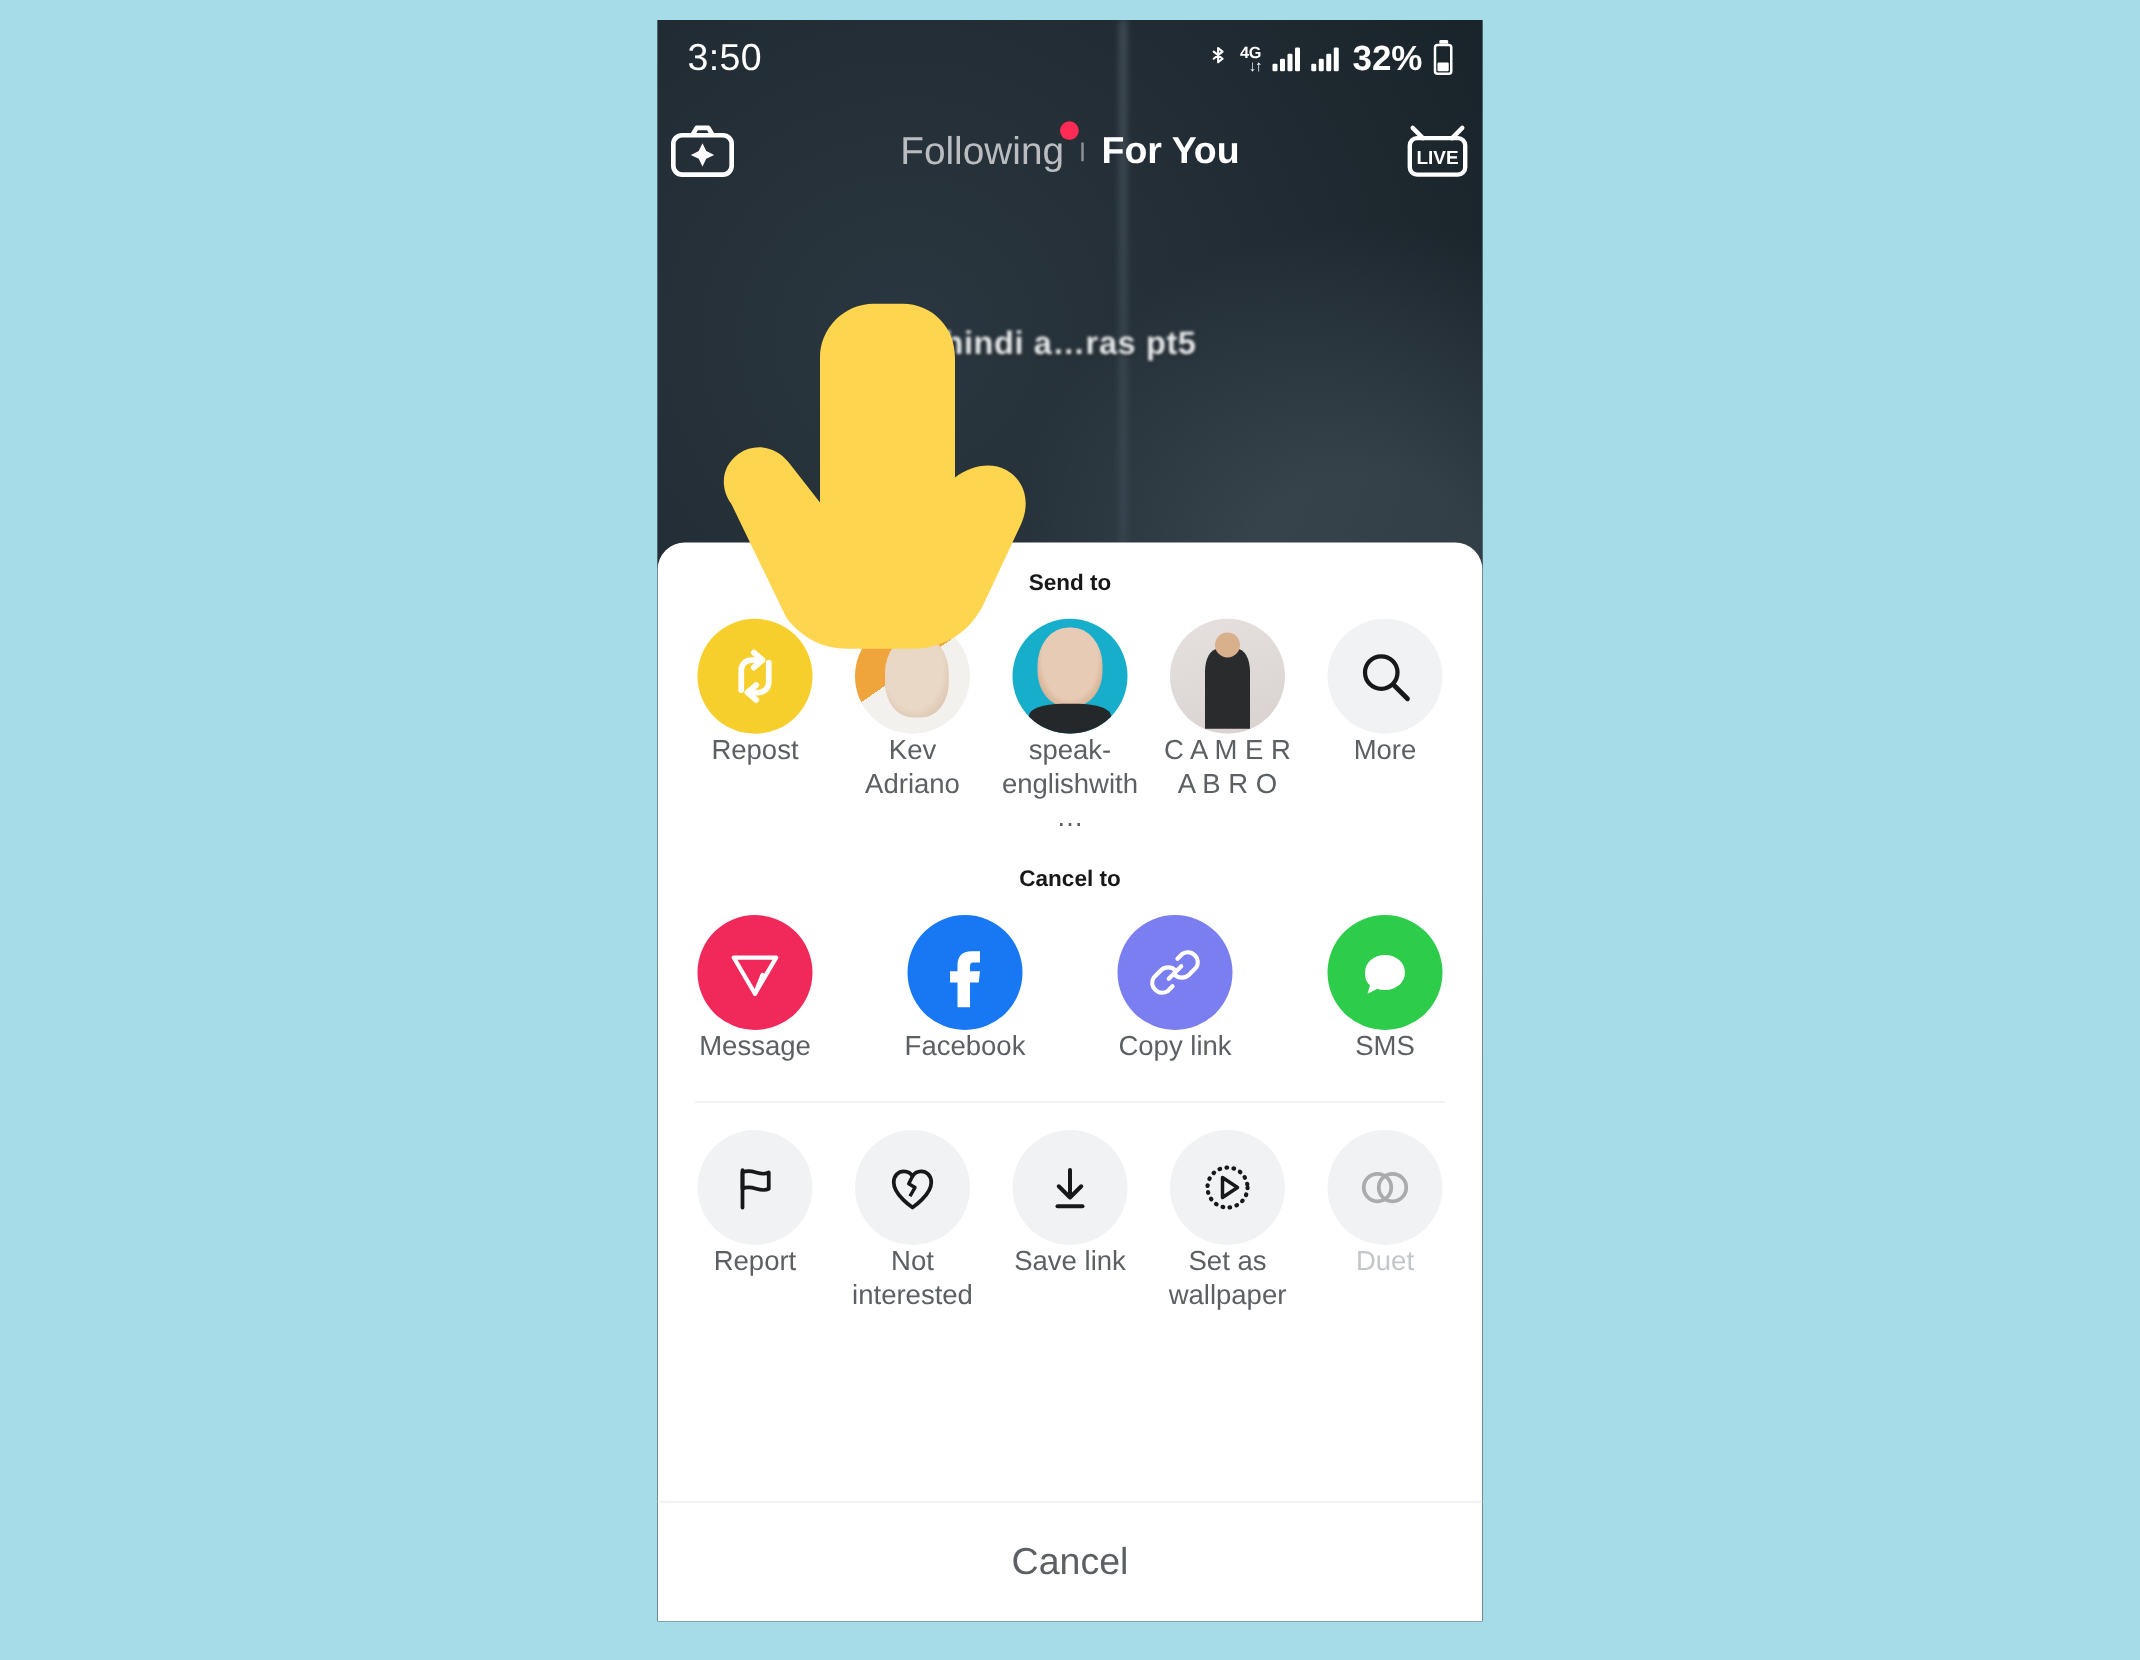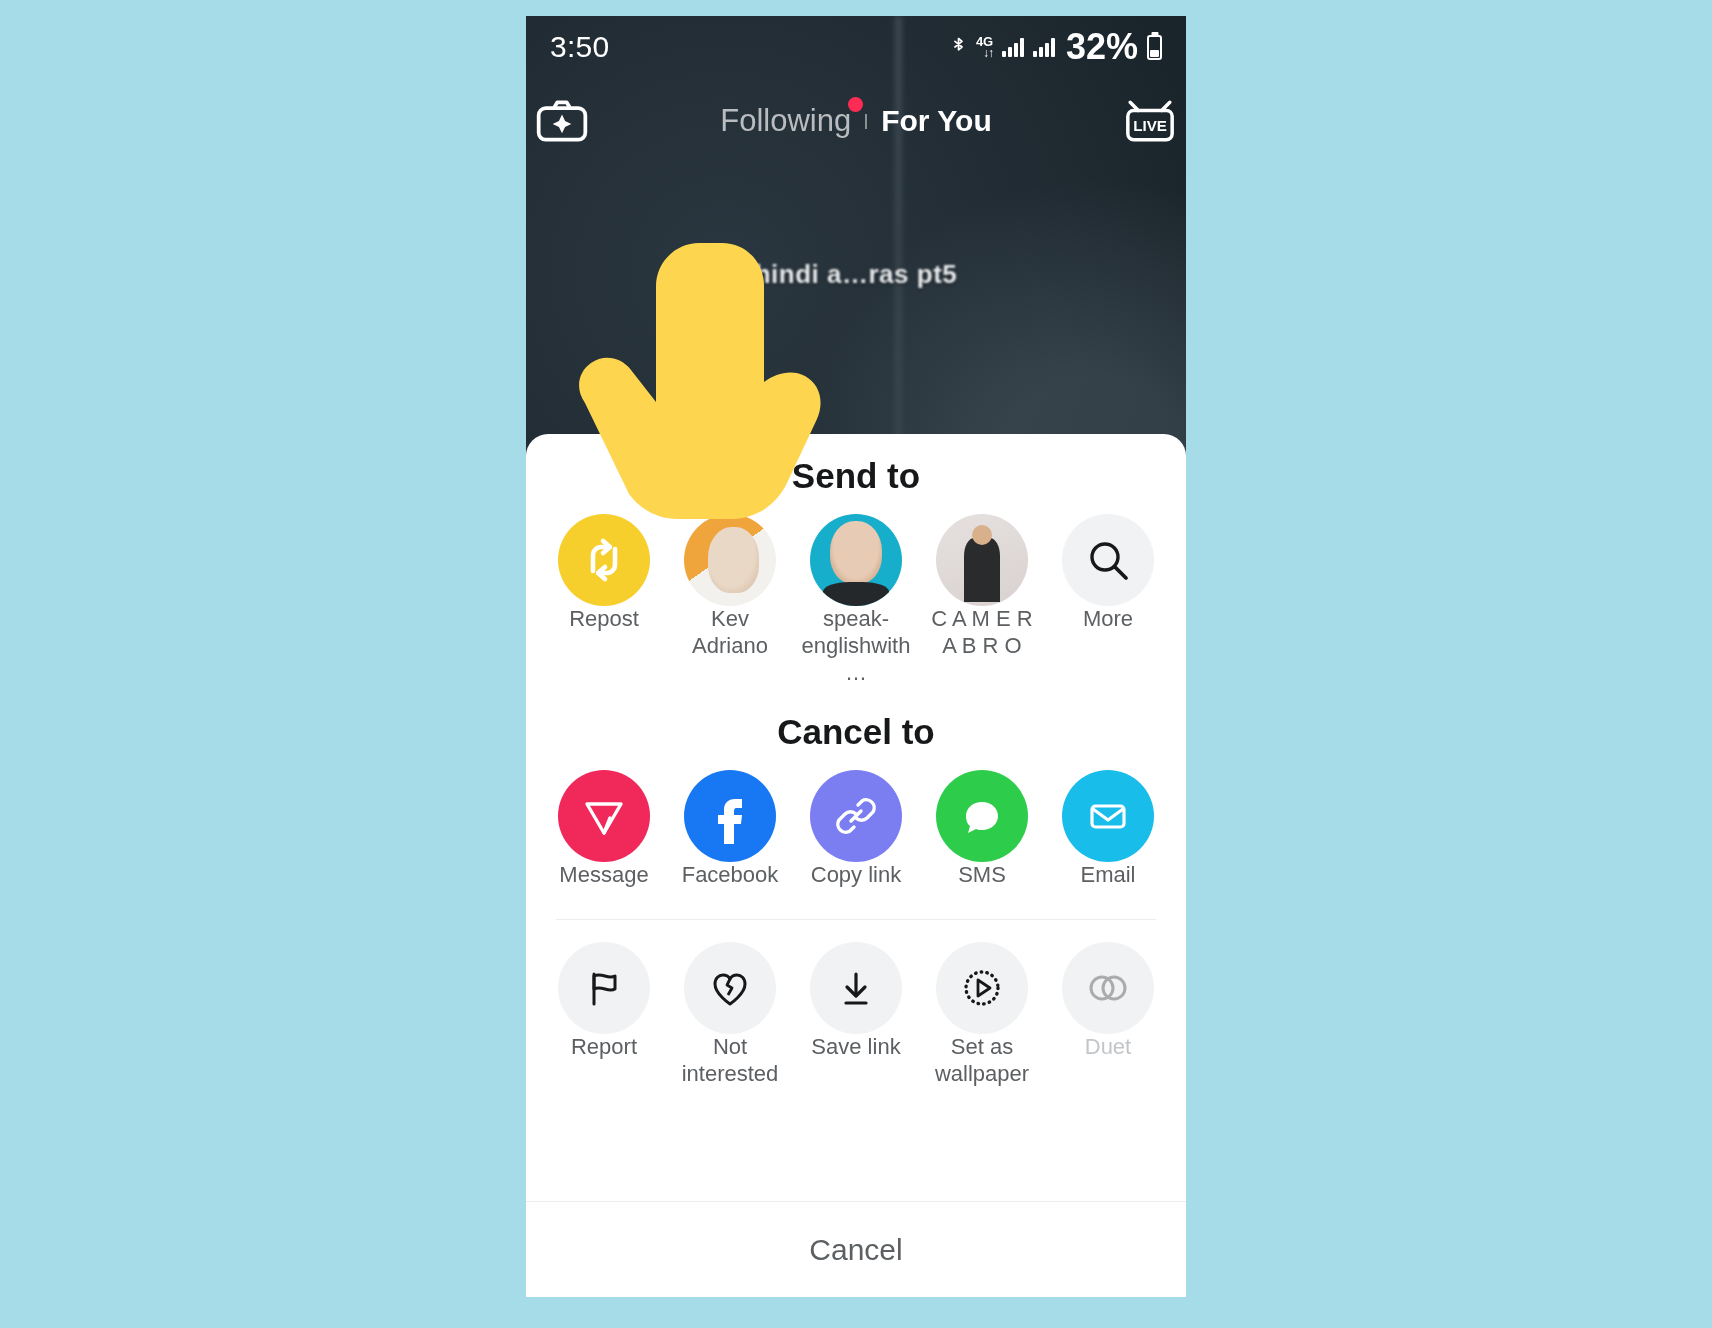--- a/index.html
+++ b/index.html
@@ -49,21 +49,21 @@
   .clock { font-size:30px; font-weight:500; letter-spacing:.3px; }
   .status-right { display:flex; align-items:center; gap:9px; }
   .bt-icon { width:17px; height:24px; }
   .netgroup { display:flex; flex-direction:column; align-items:flex-end; line-height:1; }
   .netgroup .g { font-size:13px; font-weight:700; letter-spacing:-.2px; }
   .netgroup .arrows { font-size:12px; font-weight:700; margin-top:-1px; letter-spacing:-1px; }
   .bars { display:flex; align-items:flex-end; gap:2px; height:20px; }
   .bars i { display:block; width:4px; background:#fff; border-radius:1px; }
   .bars i:nth-child(1){height:6px;} .bars i:nth-child(2){height:10px;}
   .bars i:nth-child(3){height:14px;} .bars i:nth-child(4){height:19px;}
-  .batt-pct { font-size:36px; font-weight:600; margin-left:2px;text-align:center; }
+  .batt-pct { font-size:28px; font-weight:600; margin-left:2px;text-align:center; }
   .batt {
     width:15px; height:25px; border:2px solid #fff; border-radius:3px;
     position:relative; display:flex; align-items:flex-end; padding:1px;
   }
   .batt::before {
     content:""; position:absolute; top:-5px; left:50%; transform:translateX(-50%);
     width:7px; height:3px; background:#fff; border-radius:1px 1px 0 0;
   }
   .batt span { display:block; width:100%; height:32%; background:#fff; border-radius:1px; }
 
@@ -97,21 +97,21 @@
   
   .hand { position:absolute; left:52px; top:205px; width:290px; height:300px; z-index:6; }
 
   
   .sheet {
     position:absolute; left:0; right:0; bottom:0; top:418px;
     background:#fff; border-radius:22px 22px 0 0;
     display:flex; flex-direction:column; z-index:5;
   }
   .sheet-title {
-    text-align:center; font-size:35px; font-weight:700; color:#17181a;
+    text-align:center; font-size:18px; font-weight:700; color:#17181a;
     margin-top:22px;
   }
   #share-title { margin-top:26px; }
 
   .row {
     display:flex; justify-content:space-between;
     padding:0 22px; margin-top:18px;
   }
   .cell {
     width:112px; display:flex; flex-direction:column; align-items:center;
@@ -324,29 +324,20 @@
 
       <div class="cell">
         <div class="share-ic ic-sms">
           <svg width="50" height="50" viewBox="0 0 50 50">
             <path d="M25 11c9 0 16 6 16 14s-7 14-16 14c-2 0-4 0-6-1l-8 4 2-7c-3-2-4-6-4-10 0-8 7-14 16-14z" fill="#fff"></path>
           </svg>
         </div>
         <div class="cell-label">SMS</div>
       </div>
 
-      <div class="cell">
-        <div class="share-ic ic-email">
-          <svg width="50" height="50" viewBox="0 0 50 50">
-            <rect x="9" y="15" width="32" height="21" rx="3.5" fill="none" stroke="#fff" stroke-width="3.2"></rect>
-            <path d="M10 18l15 11 15-11" fill="none" stroke="#fff" stroke-width="3.2" stroke-linejoin="round"></path>
-          </svg>
-        </div>
-        <div class="cell-label">Email</div>
-      </div>
     </div>
 
     <div class="hr"></div>
 
     <div class="row action-row">
 
       <div class="cell">
         <div class="act-ic">
           <svg width="48" height="48" viewBox="0 0 48 48">
             <path d="M14 10v30" stroke="#17181a" stroke-width="3" stroke-linecap="round" fill="none"></path>

